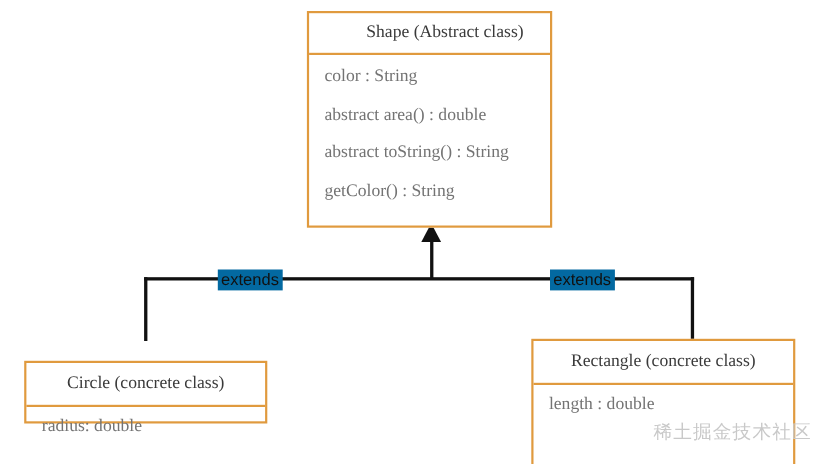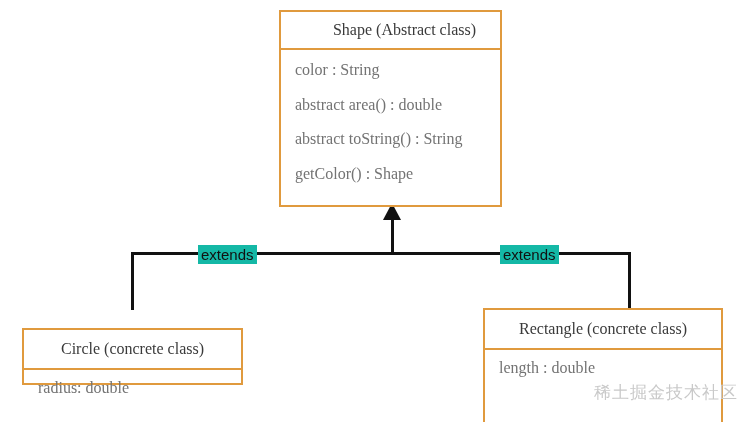--- a/index.html
+++ b/index.html
@@ -87,21 +87,21 @@
     height: 0;
     border-left: 9px solid transparent;
     border-right: 9px solid transparent;
     border-bottom: 17px solid #111111;
     z-index: 3;
   }
 
   
   .edge-label {
     position: absolute;
-    background: #14b8a6;
+    background: #0369a1;
     color: #111111;
     font-family: "Liberation Sans", "DejaVu Sans", sans-serif;
     font-size: 15px;
     line-height: 1;
     padding: 2px 3px;
     z-index: 4;
     white-space: nowrap;
   }
   #label-extends-left  { left: 198px; top: 245px; }
   #label-extends-right { left: 500px; top: 245px; }
@@ -125,21 +125,21 @@
 <body>
 
 <div id="canvas">
 
   <div class="uml-box" id="shape-box">
     <div class="uml-title">Shape (Abstract class)</div>
     <div class="uml-body">
       <div class="uml-member">color : String</div>
       <div class="uml-member">abstract area() : double</div>
       <div class="uml-member">abstract toString() : String</div>
-      <div class="uml-member">getColor() : Shape</div>
+      <div class="uml-member">getColor() : String</div>
     </div>
   </div>
 
   <div class="uml-box" id="circle-box">
     <div class="uml-title">Circle (concrete class)</div>
     <div class="uml-body">
       <div class="uml-member">radius: double</div>
     </div>
   </div>
 

